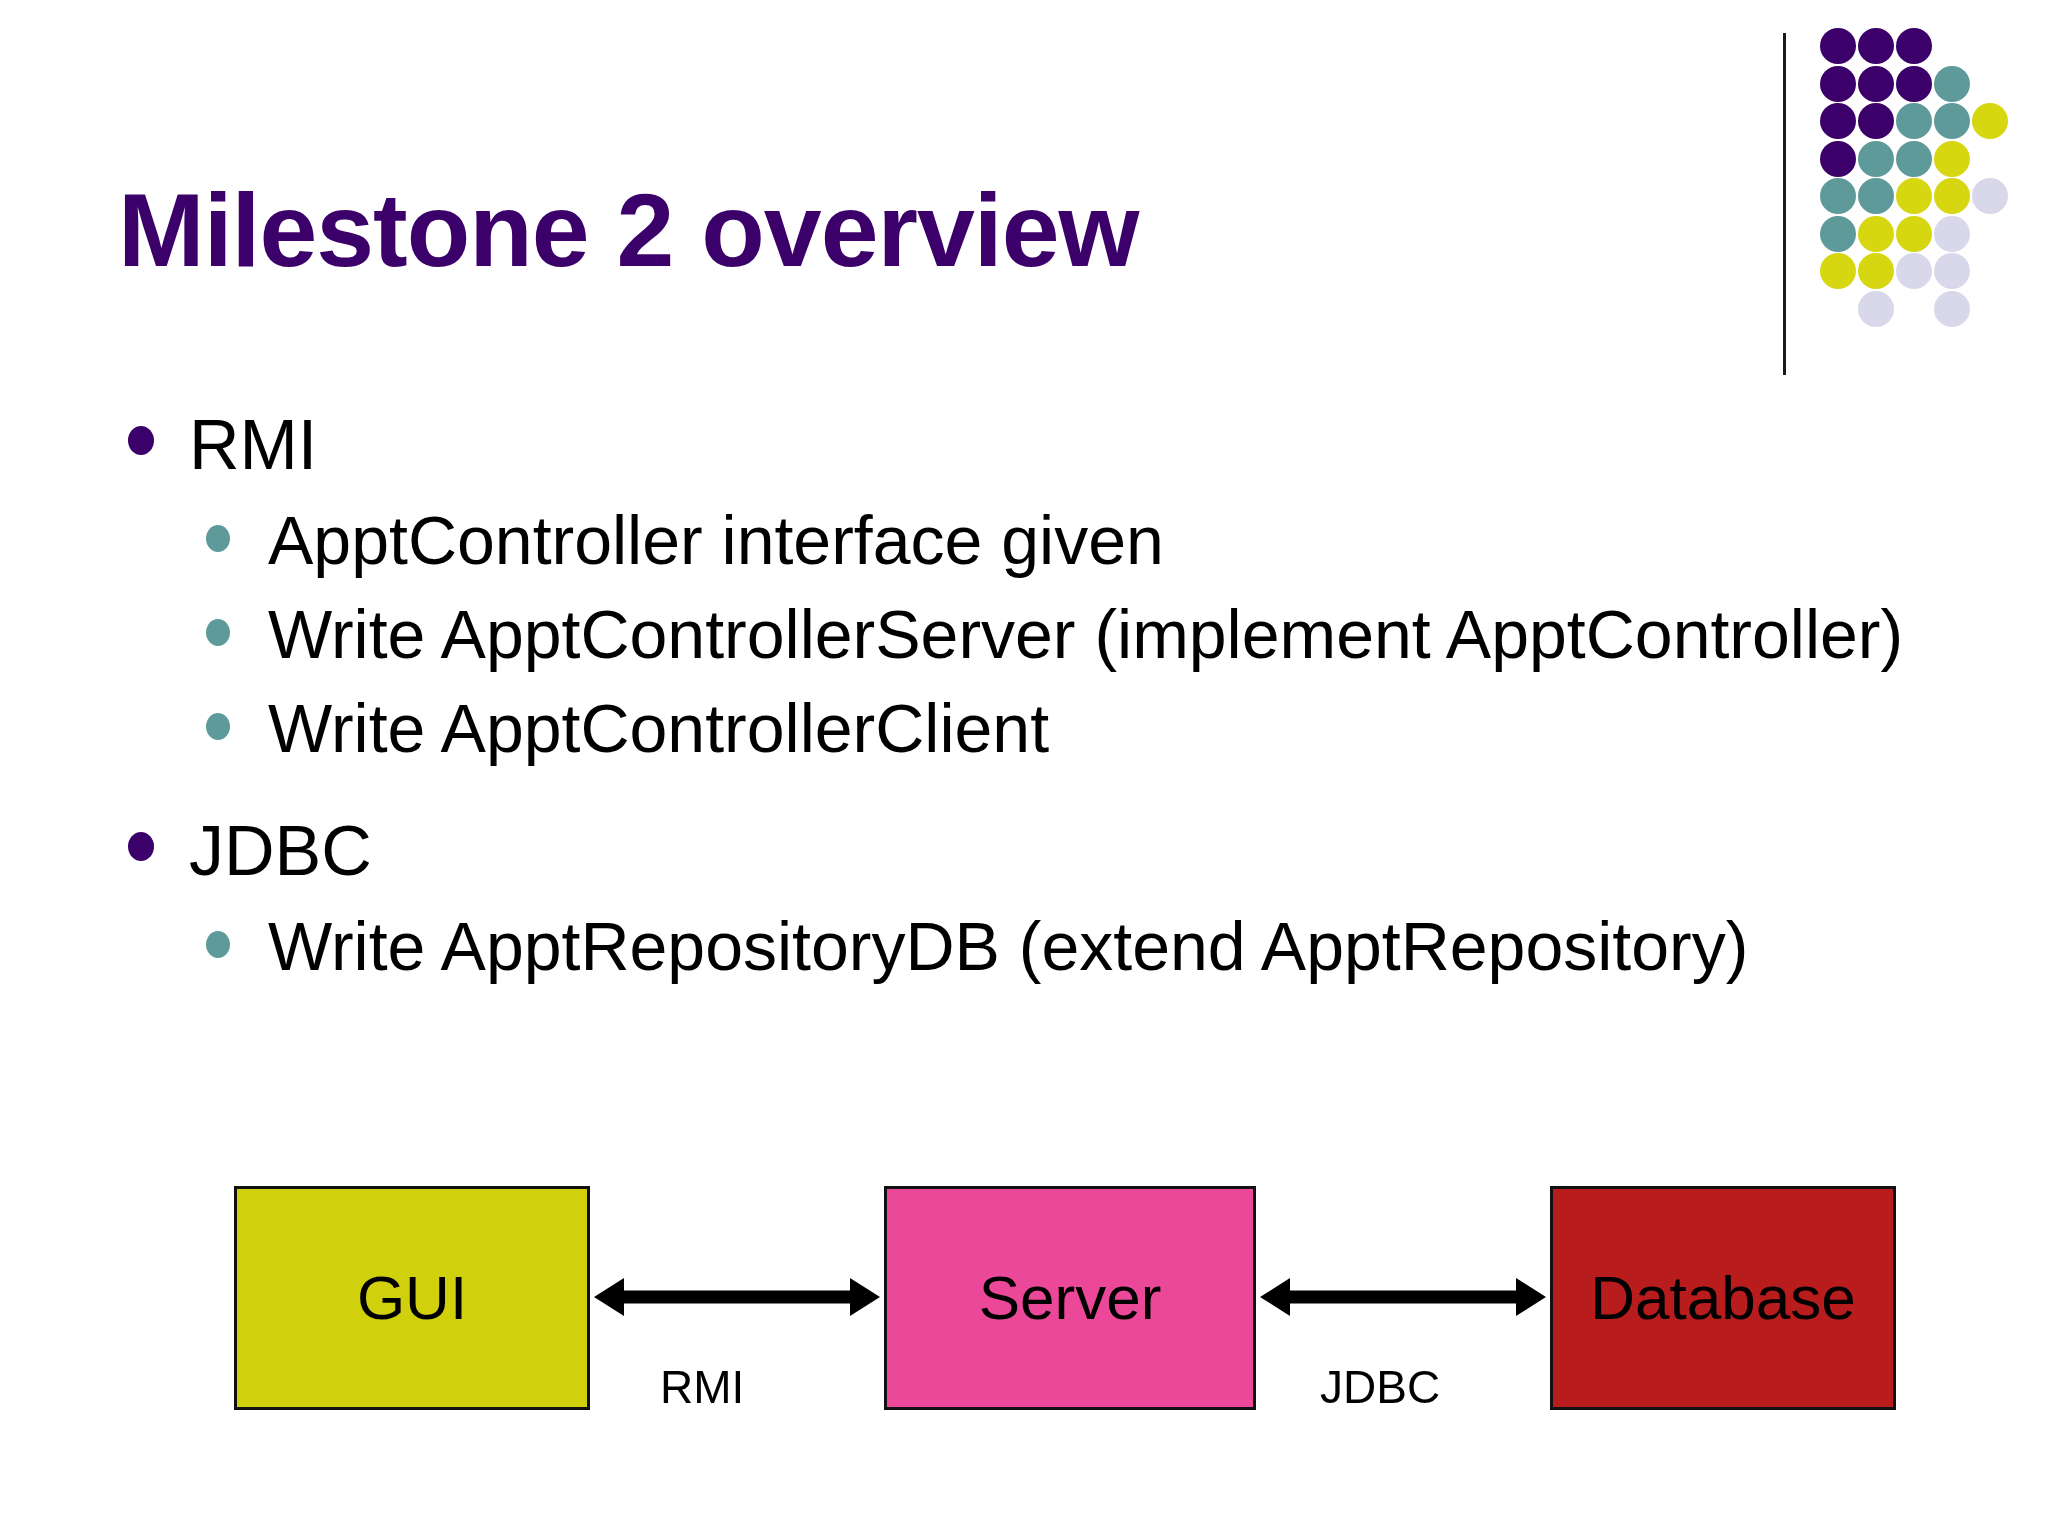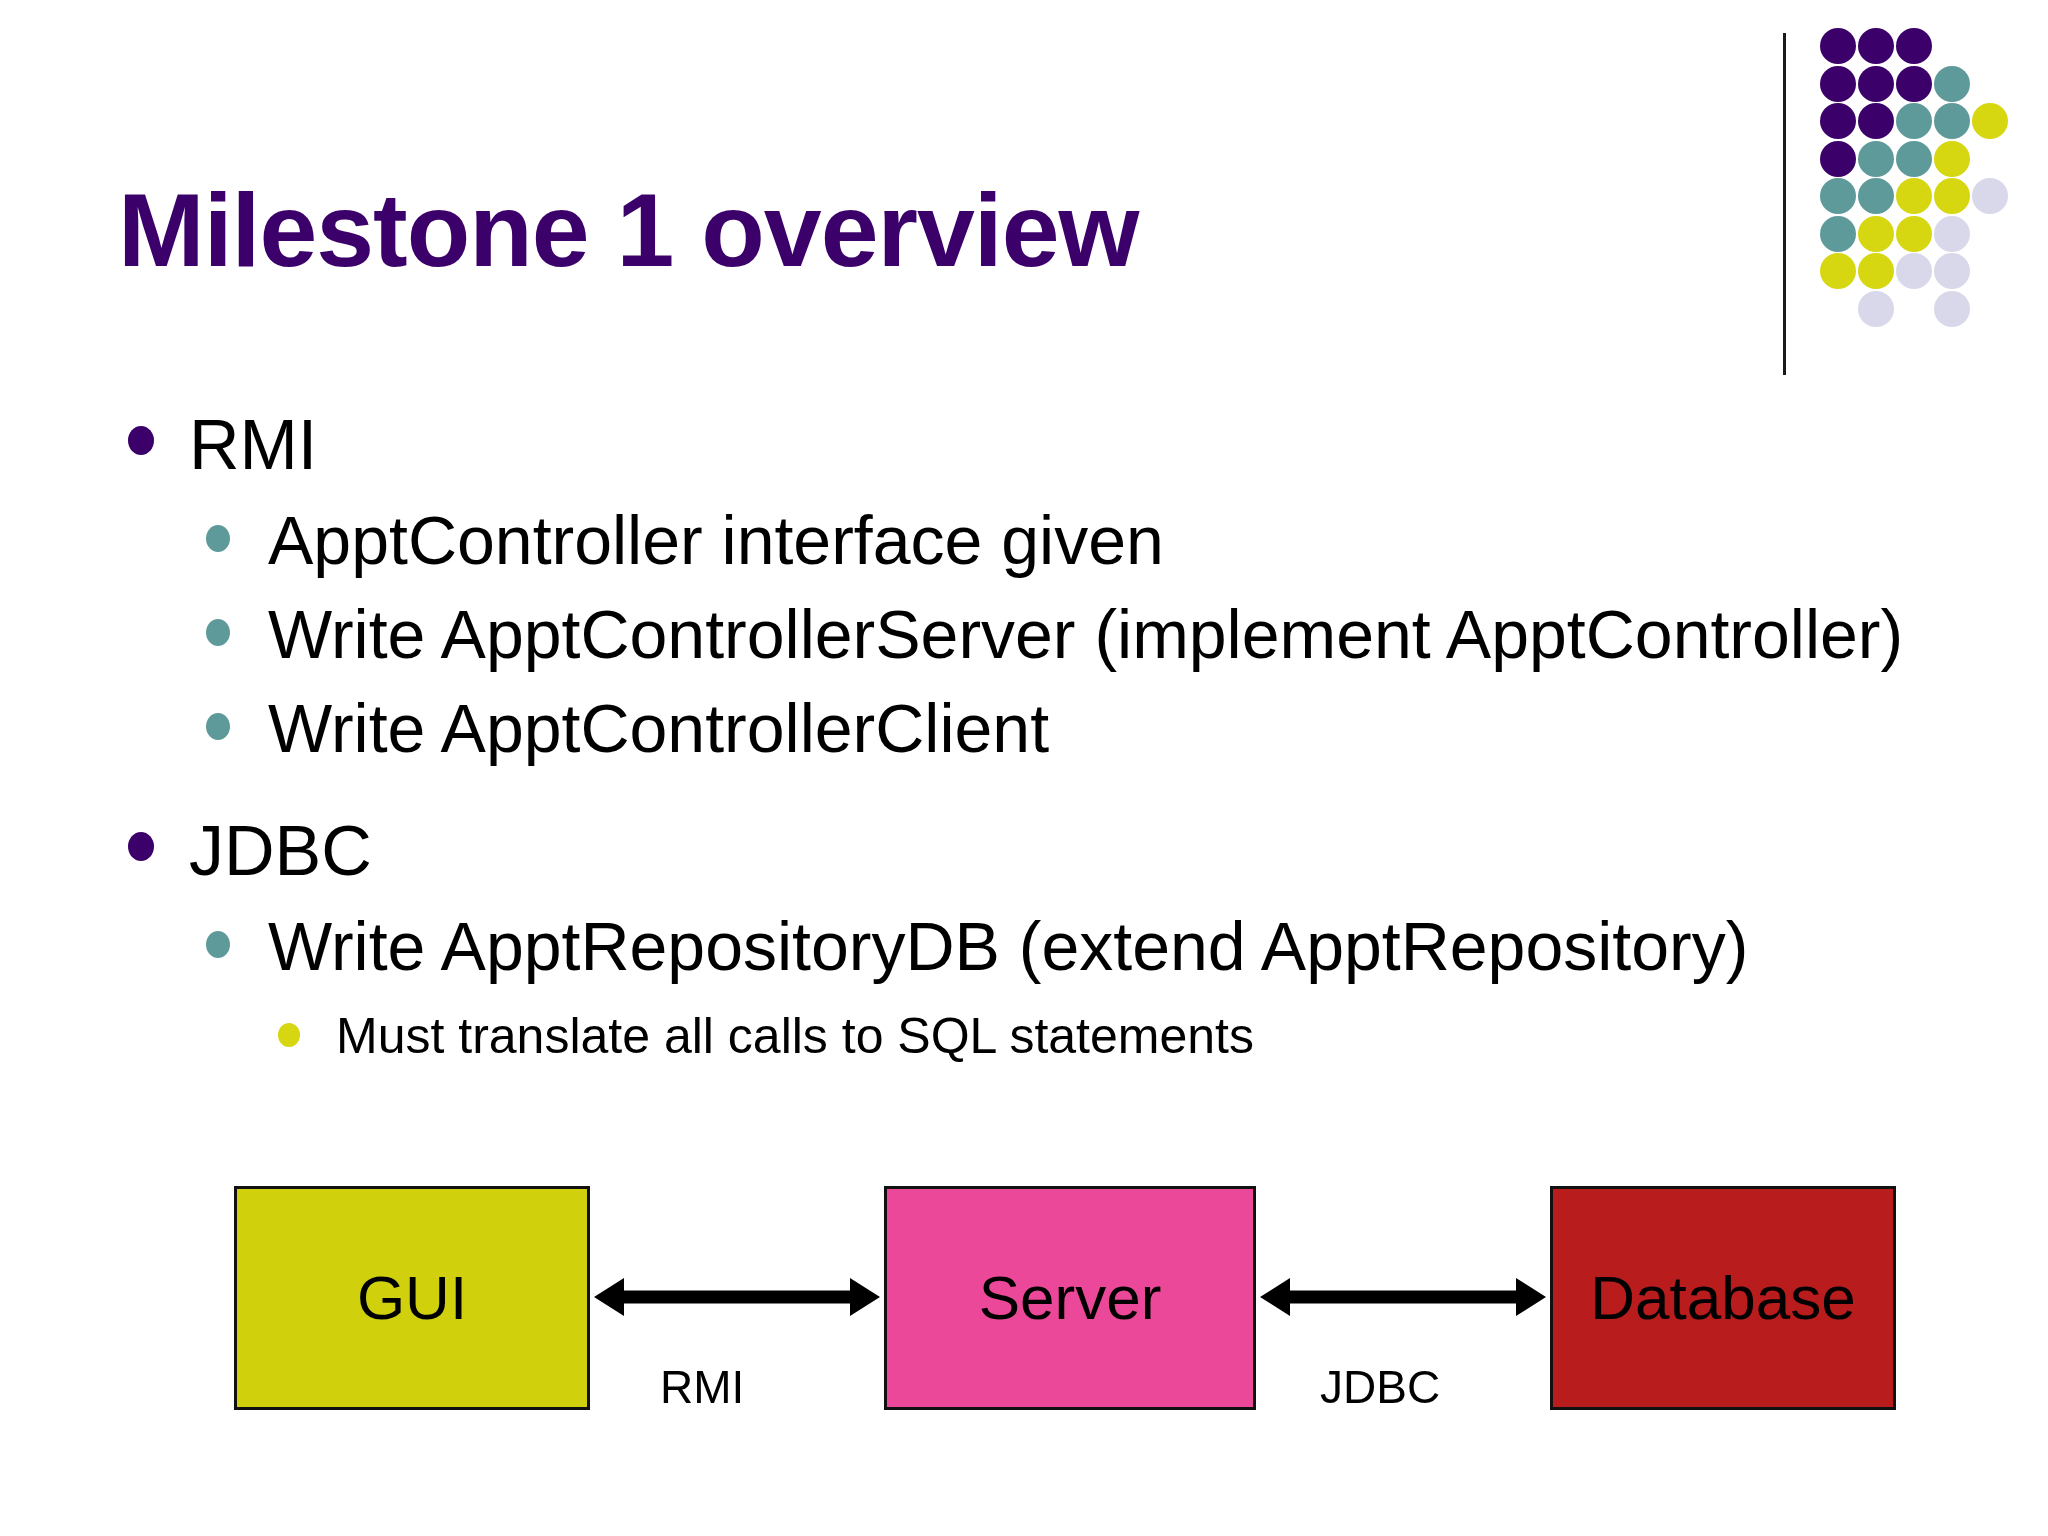--- a/index.html
+++ b/index.html
@@ -201,21 +201,21 @@
         <div class="logo-dot" style="left: 114px; top: 187.5px; background: rgb(216, 216, 234);"></div>
         <div class="logo-dot" style="left: 0px; top: 225px; background: rgb(214, 214, 17);"></div>
         <div class="logo-dot" style="left: 38px; top: 225px; background: rgb(214, 214, 17);"></div>
         <div class="logo-dot" style="left: 76px; top: 225px; background: rgb(216, 216, 234);"></div>
         <div class="logo-dot" style="left: 114px; top: 225px; background: rgb(216, 216, 234);"></div>
         <div class="logo-dot" style="left: 38px; top: 262.5px; background: rgb(216, 216, 234);"></div>
         <div class="logo-dot" style="left: 114px; top: 262.5px; background: rgb(216, 216, 234);"></div>
       </div>
   </div>
 
-  <div id="title">Milestone 1 overview</div>
+  <div id="title">Milestone 2 overview</div>
 
   <div id="body">
 
     <div class="bullet-row lvl1">
       <span class="bullet-mark" style="background: rgb(59, 0, 105);"></span>
       <span class="bullet-text">RMI</span>
     </div>
 
     <div class="bullet-row lvl2 gap-sub">
       <span class="bullet-mark" style="background: rgb(95, 154, 154);"></span>
@@ -235,24 +235,20 @@
     <div class="bullet-row lvl1 gap-lvl1">
       <span class="bullet-mark" style="background: rgb(59, 0, 105);"></span>
       <span class="bullet-text">JDBC</span>
     </div>
 
     <div class="bullet-row lvl2 gap-sub">
       <span class="bullet-mark" style="background: rgb(95, 154, 154);"></span>
       <span class="bullet-text">Write ApptRepositoryDB (extend ApptRepository)</span>
     </div>
 
-    <div class="bullet-row lvl3 gap-sub">
-      <span class="bullet-mark" style="background: rgb(214, 214, 17);"></span>
-      <span class="bullet-text">Must translate all calls to SQL statements</span>
-    </div>
 
   </div>
 
   <div id="diagram">
 
     <div class="dia-box" id="box-gui" style="left: 234px; top: 1186px; width: 356px; height: 224px; background: rgb(208, 208, 13);">
       <span class="dia-box-label">GUI</span>
     </div>
 
     <div class="dia-box" id="box-server" style="left: 884px; top: 1186px; width: 372px; height: 224px; background: #ec4899;">

